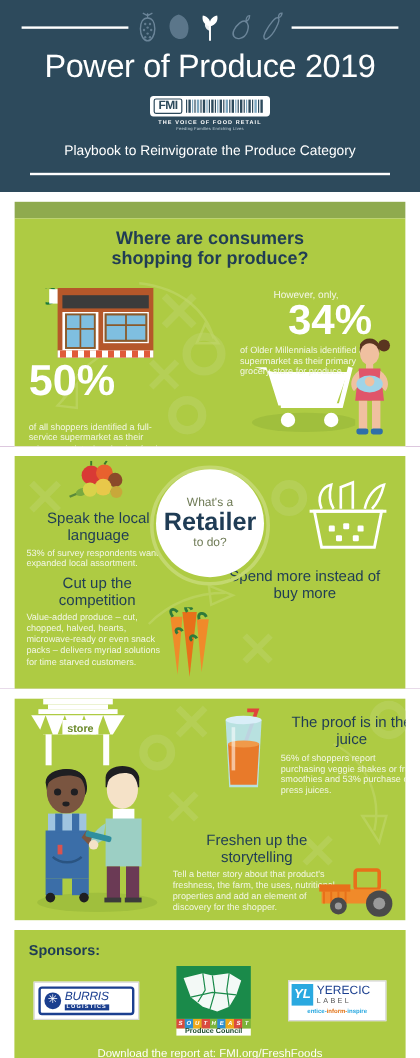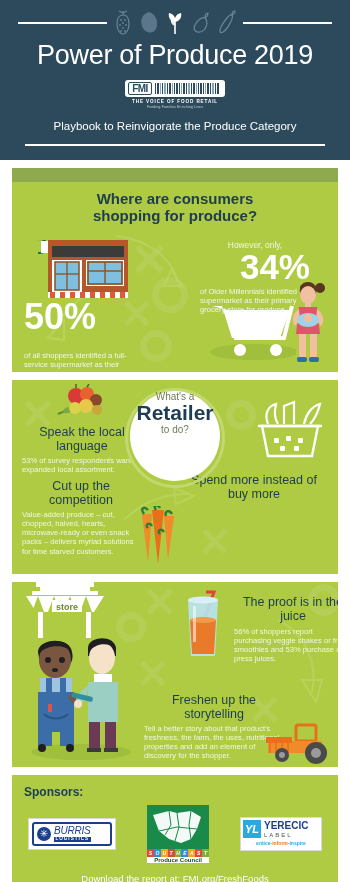--- a/index.html
+++ b/index.html
@@ -95,21 +95,21 @@
     position: absolute; left: 50%; transform: translateX(-50%);
     top: 8px; width: 100px; height: 100px; z-index: 4;
   }
   .circle-ring {
     position: absolute; inset: 0; border-radius: 50%;
     border: 3px solid #c3d86f;
   }
   .circle {
     position: absolute; left: 5px; top: 3px; width: 90px; height: 90px;
     background: #ffffff; border-radius: 50%;
-    display: flex; flex-direction: column; align-items: center; 
+    display: flex; flex-direction: column; align-items: center; justify-content: center;
   }
   .c-small { color: #6f7b56; font-size: 10px; }
   .c-big { color: #1f3c55; font-size: 21px; font-weight: bold; line-height: 1.05; }
 
   
   .sponsors-panel { background: #aecb43; padding: 10px 12px 12px 12px; }
   .sponsors-label { color: #1f3c55; font-weight: bold; font-size: 12px; }
   .logo-row { display: flex; align-items: center; justify-content: space-between; margin-top: 6px; padding: 0 4px; }
   .dl-text { color: #ffffff; font-size: 9.5px; text-align: center; margin-top: 10px; }
 
@@ -129,21 +129,21 @@
   .spc-map { background:#1a8a4a; height:44px; position:relative; }
   .spc-letters { display:flex; height:8px; }
   .spc-letters i { flex:1; font-size:5px; color:#ffffff; text-align:center; line-height:8px; font-weight:bold;}
   .spc-name { background:#ffffff; color:#1a4a2a; font-size:6px; text-align:center; font-weight:bold; }
 
   .yer { background:#ffffff; border:1px solid #d8d8d8; width: 82px; height: 34px; padding:2px;
          display:flex; flex-direction:column; }
   .yer-top { display:flex; align-items:center; gap:3px; }
   .yer-mark { background:#2aa9e0; width:18px; height:18px; display:flex; align-items:center;
               justify-content:center; color:#ffffff; font-size:11px; font-style:italic; font-weight:bold; }
-  .yer-name { color:#1b3f8f; font-size:10px; font-weight:bold; line-height:1; }
+  .yer-name { color:#1b3f8f; font-size:10px; font-weight:normal; line-height:1; }
   .yer-sub { color:#555; font-size:6px; letter-spacing:2px; line-height:1; margin-top:1px;}
   .yer-tag { font-size:5px; font-weight:bold; text-align:center; margin-top:2px; }
   .yer-tag b:nth-child(1){color:#2aa9e0;} .yer-tag b:nth-child(2){color:#e2761b;}
   .yer-tag b:nth-child(3){color:#2aa9e0;}
 </style>
 </head>
 <body>
 
 <div class="page">
 

